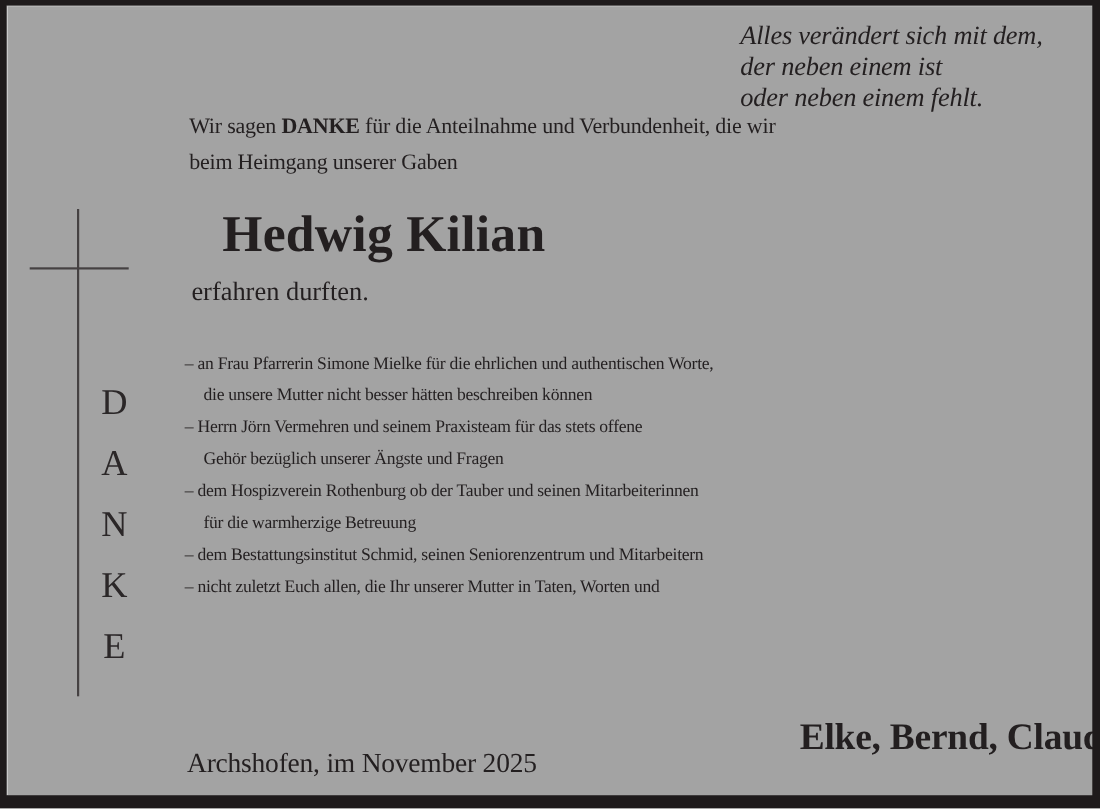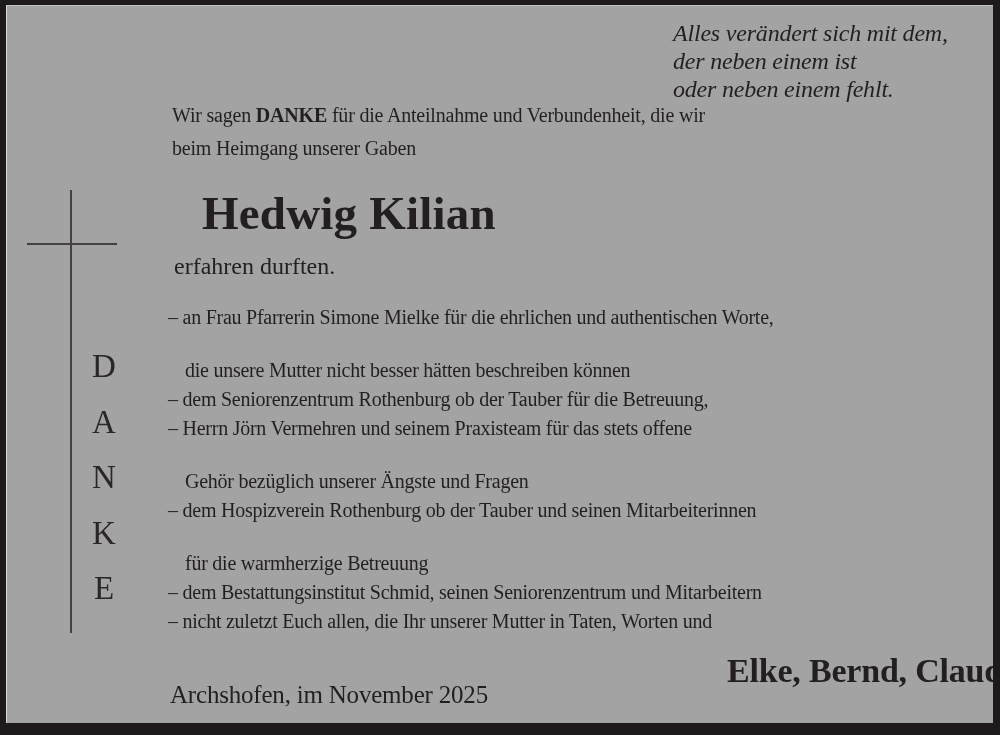--- a/index.html
+++ b/index.html
@@ -69,26 +69,26 @@
     white-space: nowrap;
     margin-left: 28px;
   }
   .after-name {
     position: absolute; left: 174px; top: 250px;
     font-size: 24px; line-height: 33px;
     white-space: nowrap;
   }
 
   .thanks {
-    position: absolute; left: 168px; top: 303px;
-    font-size: 20px; line-height: 29px;
+    position: absolute; left: 168px; top: 316px;
+    font-size: 16px; line-height: 29px;
     letter-spacing: -0.25px;
   }
   .thanks .line { display: block; white-space: nowrap; }
-  .thanks .line.cont { padding-left: 17px; margin-top: 24px; }
+  .thanks .line.cont { padding-left: 17px; }
 
   .place-date {
     position: absolute; left: 170px; top: 678px;
     font-size: 25px; line-height: 33px;
     letter-spacing: -0.2px;
     white-space: nowrap;
   }
   .signature {
     position: absolute; left: 727px; top: 654px;
     font-size: 34px; line-height: 33px; font-weight: bold;
@@ -126,21 +126,20 @@
   <div class="deceased">Hedwig Kilian</div>
 
   <div class="after-name">erfahren durften.</div>
 
   <div class="thanks">
     <div class="thank-item">
       <span class="line">– an Frau Pfarrerin Simone Mielke für die ehrlichen und authentischen Worte,</span>
       <span class="line cont">die unsere Mutter nicht besser hätten beschreiben können</span>
     </div>
     <div class="thank-item">
-      <span class="line">– dem Seniorenzentrum Rothenburg ob der Tauber für die Betreuung,</span>
     </div>
     <div class="thank-item">
       <span class="line">– Herrn Jörn Vermehren und seinem Praxisteam für das stets offene</span>
       <span class="line cont">Gehör bezüglich unserer Ängste und Fragen</span>
     </div>
     <div class="thank-item">
       <span class="line">– dem Hospizverein Rothenburg ob der Tauber und seinen Mitarbeiterinnen</span>
       <span class="line cont">für die warmherzige Betreuung</span>
     </div>
     <div class="thank-item">

